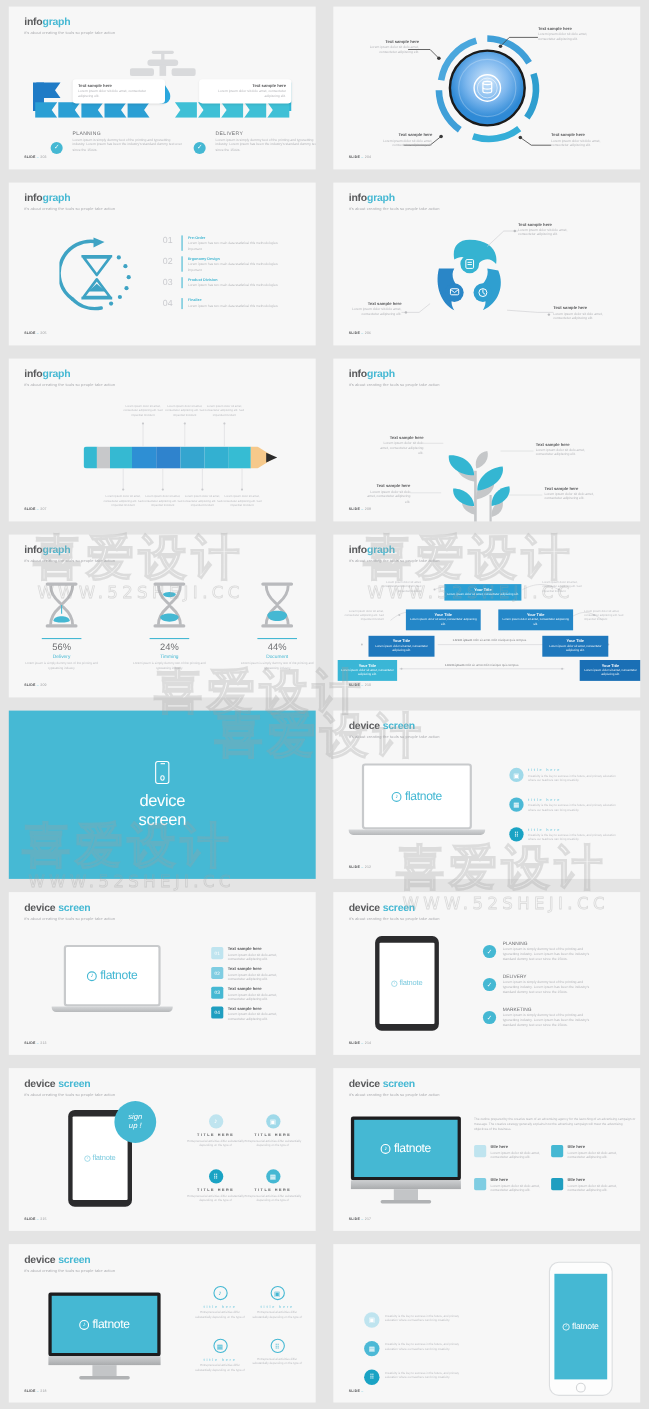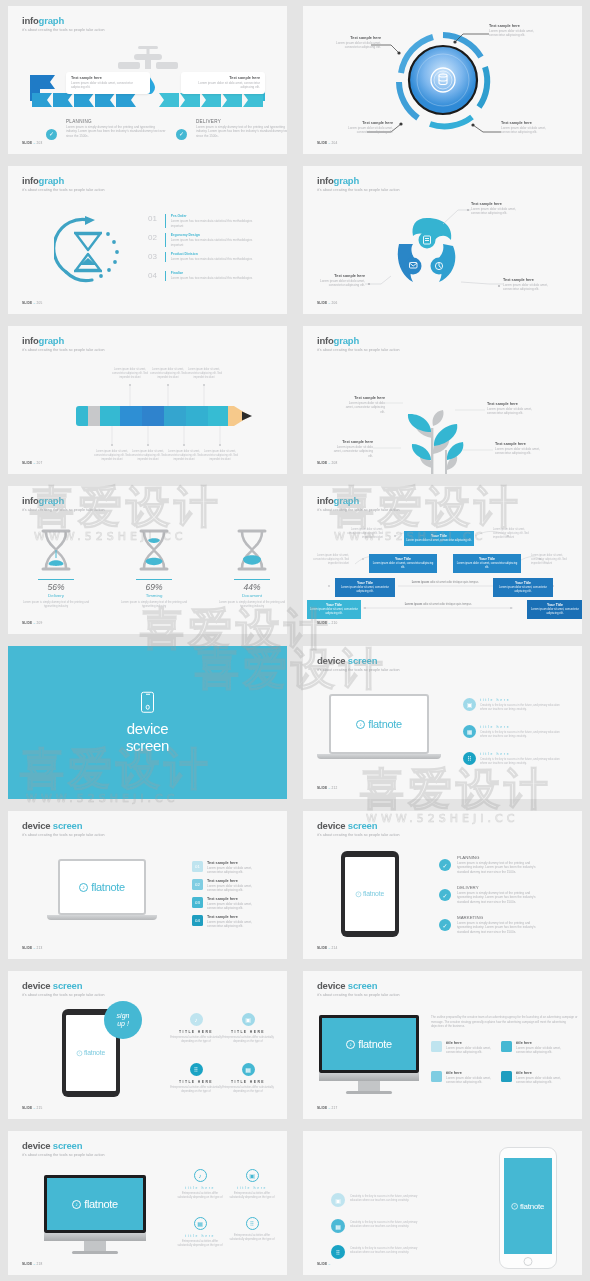--- a/index.html
+++ b/index.html
@@ -51,21 +51,21 @@
   .s205 .row { position:absolute; display:flex; gap:5px; align-items:flex-start; }
   .s205 .num { font-size:8px; color:#c9cace; font-weight:300; width:12px;}
   .s205 .bar { width:0.8px; background:#45b8d3; align-self:stretch; }
   .s205 .txt { width:90px; }
   .s205 .txt .t { font-size:3.4px; font-weight:bold; color:#45b8d3; }
   .s205 .txt .d { font-size:3px; color:#b9babd; line-height:1.5; margin-top:1px;}
 
   
   .s209 .col { position:absolute; width:72px; text-align:center; top:42px; }
   .s209 .hr { width:36px; height:1.2px; background:#45b8d3; margin:3px auto 2px; }
-  .s209 .pct { font-size:8.5px; color:#6d6e71;font-style:italic; }
+  .s209 .pct { font-size:8.5px; color:#6d6e71; }
   .s209 .lab { font-size:4.4px; color:#45b8d3; margin-top:0.5px; }
   .s209 .dsc { font-size:2.8px; color:#bcbdc1; line-height:1.5; margin-top:2px; }
 
   
   .rib { position:absolute; color:#fff; text-align:center; padding:3px 2px; }
   .rib .rt { font-size:3.5px; font-weight:bold; }
   .rib .rd { font-size:2.7px; line-height:1.4; margin-top:1px; opacity:.92; }
 
   
   .ds-center { position:absolute; left:0; right:0; top:50%; transform:translateY(-50%); text-align:center; color:#fff;}
@@ -87,21 +87,21 @@
 
   
   .lap-screen { background:#fff; border:2px solid #c8cacc; border-radius:3px; }
   .watermark {
     position:absolute; inset:0; pointer-events:none;
     font-family:"DejaVu Sans", sans-serif;
     color:rgba(255,255,255,0.55);
   }
   .wm-cn { position:absolute; font-size:44px; font-weight:bold; letter-spacing:4px;
            -webkit-text-stroke:1px rgba(160,160,160,.30); color:transparent; }
-  .wm-url { position:absolute; font-size:11px; letter-spacing:4px;
+  .wm-url { position:absolute; font-size:15px; letter-spacing:4px;
            -webkit-text-stroke:.7px rgba(160,160,160,.35); color:transparent; }
 </style>
 </head>
 <body>
 
 <div class="grid">
 
   <div class="cell">
     <div class="slide s203">
       <div class="hd">
@@ -464,21 +464,21 @@
         <div class="dsc">Lorem ipsum is simply dummy text of the printing and typesetting industry</div>
       </div>
       <div class="col" style="left:110px">
         <svg width="34" height="44" viewBox="0 0 34 44">
           <path d="M4 3 h26 M4 41 h26" stroke="#b9babd" stroke-width="3" stroke-linecap="round"></path>
           <path d="M7 4 C7 16 17 20 17 22 C17 24 7 28 7 40 M27 4 C27 16 17 20 17 22 C17 24 27 28 27 40" fill="none" stroke="#b9babd" stroke-width="2.6"></path>
           <path d="M8.5 33 C10 28.5 24 28.5 25.5 33 C25 38.5 9 38.5 8.5 33Z" fill="#45b8d3"></path>
           <path d="M11 12 C12 16 22 16 23 12 C21 9.5 13 9.5 11 12Z" fill="#45b8d3"></path>
         </svg>
         <div class="hr"></div>
-        <div class="pct">69%</div>
+        <div class="pct">24%</div>
         <div class="lab">Timming</div>
         <div class="dsc">Lorem ipsum is simply dummy text of the printing and typesetting industry</div>
       </div>
       <div class="col" style="left:208px">
         <svg width="34" height="44" viewBox="0 0 34 44">
           <path d="M4 3 h26 M4 41 h26" stroke="#b9babd" stroke-width="3" stroke-linecap="round"></path>
           <path d="M7 4 C7 16 17 20 17 22 C17 24 7 28 7 40 M27 4 C27 16 17 20 17 22 C17 24 27 28 27 40" fill="none" stroke="#b9babd" stroke-width="2.6"></path>
           <path d="M8 31 C9.5 26 24.5 26 26 31 C25.5 38.5 8.5 38.5 8 31Z" fill="#45b8d3"></path>
         </svg>
         <div class="hr"></div>

